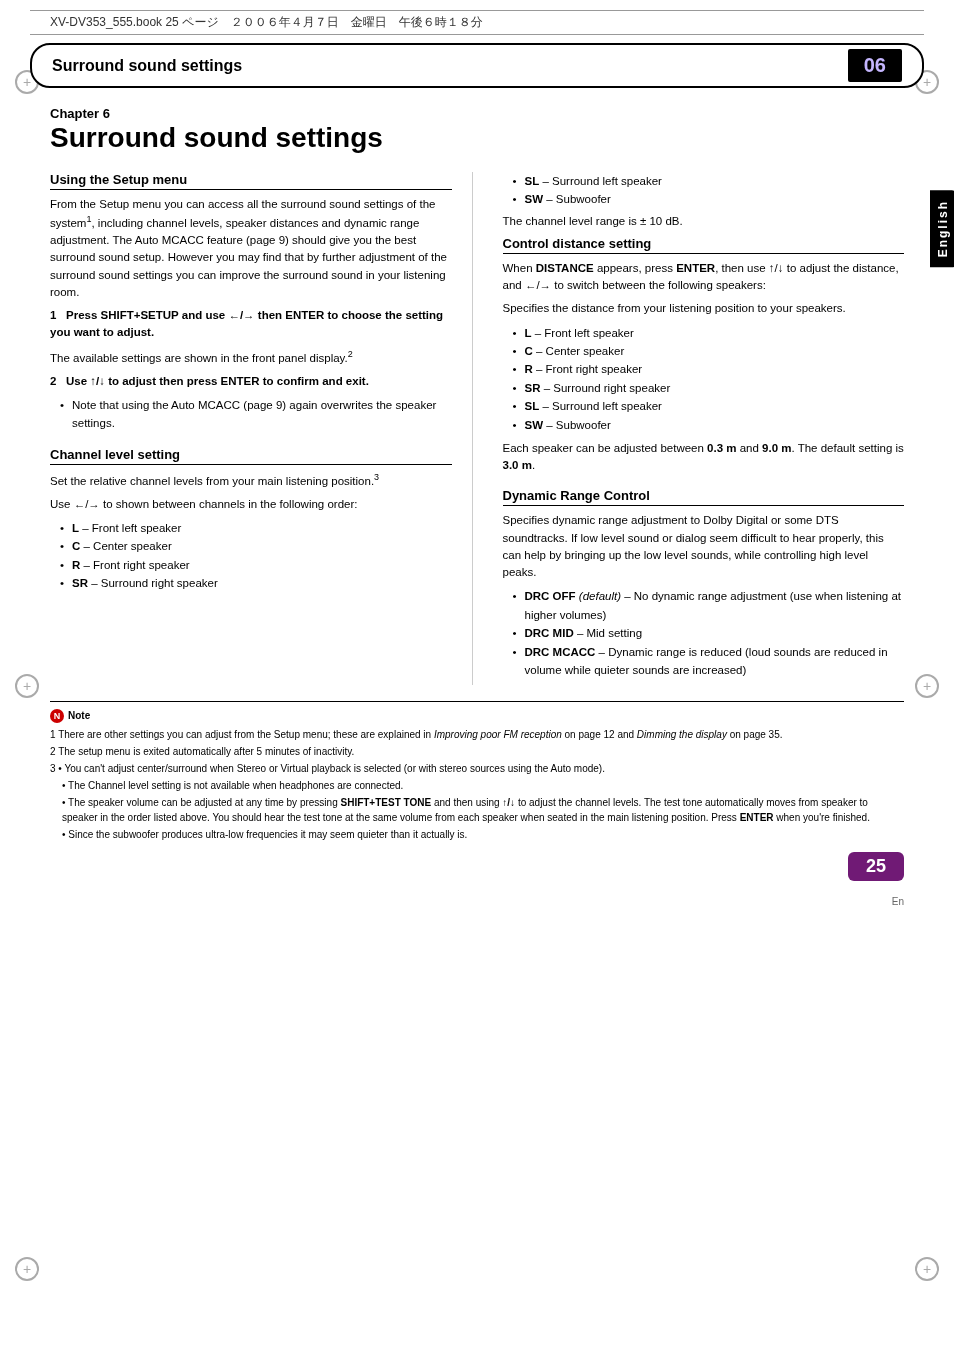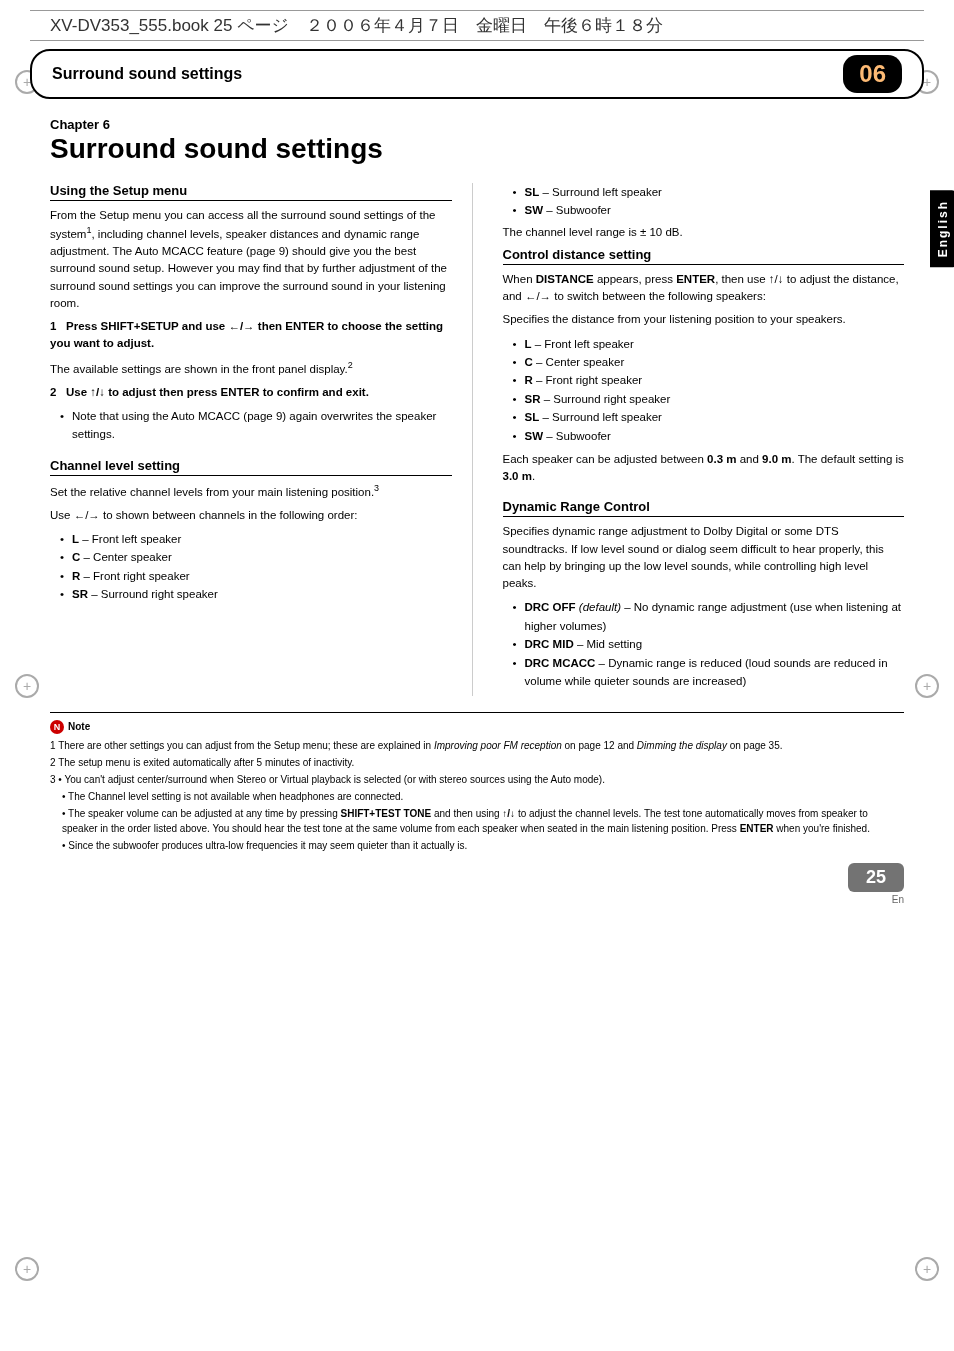--- a/index.html
+++ b/index.html
@@ -17,21 +17,21 @@
       min-height: 1351px;
       background: #fff;
       position: relative;
       padding: 0;
     }
     
     .top-bar {
       border-top: 1px solid #999;
       border-bottom: 1px solid #999;
       padding: 3px 20px;
-      font-size: 17px;
+      font-size: 12px;
       color: #333;
       margin: 10px 30px 0 30px;
     }
     
     .header-ribbon {
       display: flex;
       align-items: center;
       margin: 8px 30px 0 30px;
       position: relative;
     }
@@ -44,25 +44,25 @@
       flex: 1;
       background: #fff;
     }
     .header-title {
       font-size: 16px;
       font-weight: bold;
       flex: 1;
     }
     .chapter-num-box {
       background: #000;
-      color: #fdba74;
-      font-size: 24px;
+      color: #c4b5fd;
+      font-size: 20px;
       font-weight: bold;
       padding: 5px 16px;
-      border-radius: 14px;
+      border-radius: 2px;
       margin-left: 10px;
     }
     
     .english-tab {
       position: absolute;
       right: -2px;
       top: 180px;
       background: #000;
       color: #fff;
       writing-mode: vertical-rl;
@@ -186,31 +186,31 @@
       padding-left: 12px;
     }
     
     .page-footer {
       display: flex;
       justify-content: flex-end;
       align-items: center;
       margin: 10px 50px 0 50px;
     }
     .page-num-box {
-      background: #737373;
+      background: #701a75;
       color: #fff;
       font-size: 18px;
       font-weight: bold;
       padding: 4px 18px;
       border-radius: 6px;
     }
     .page-en {
       font-size: 10px;
       color: #666;
-      margin-top: 2px;
+      margin-top: 15px;
       text-align: right;
       margin-right: 50px;
     }
     
     .corner-circle {
       position: absolute;
       width: 24px;
       height: 24px;
       border: 2px solid #aaa;
       border-radius: 50%;

